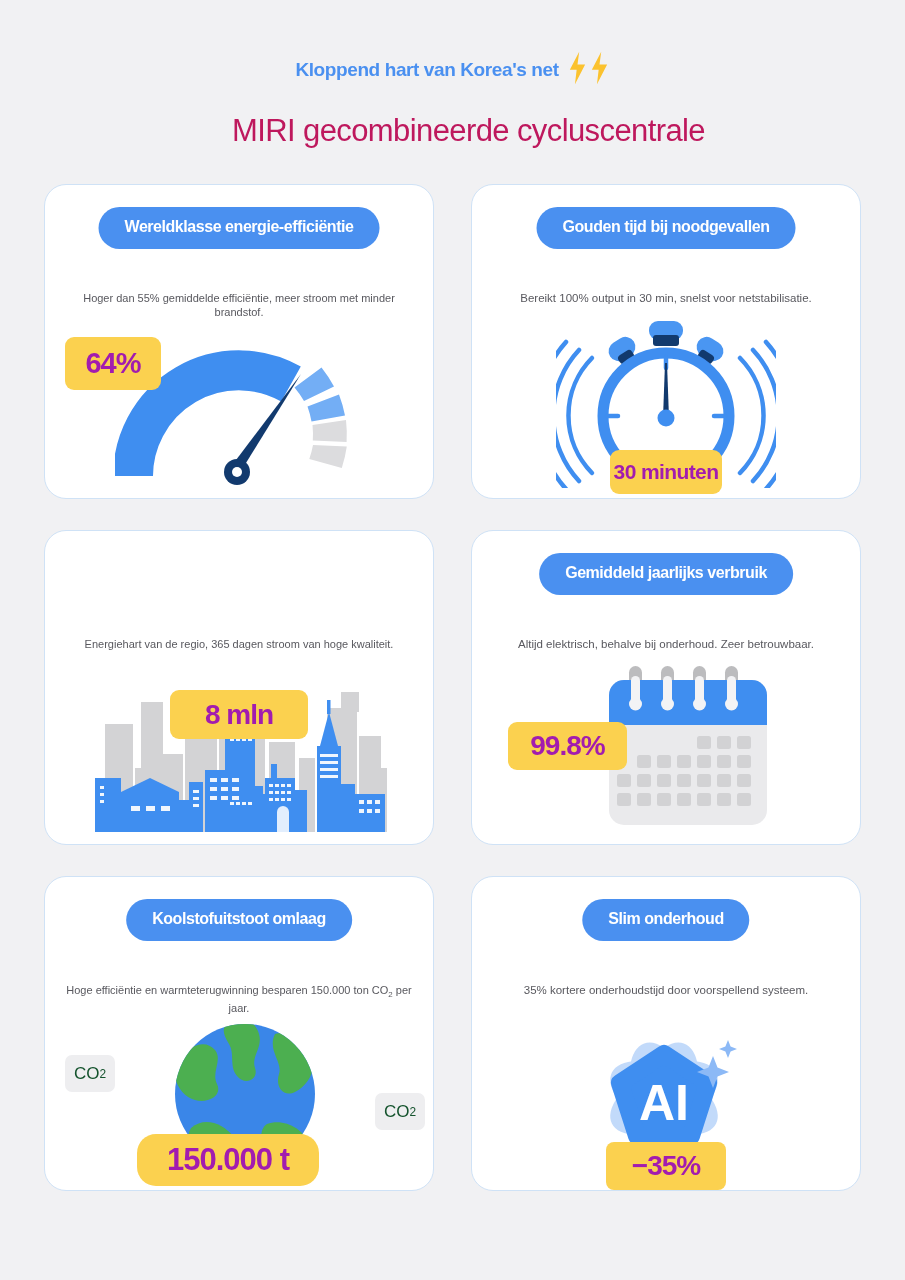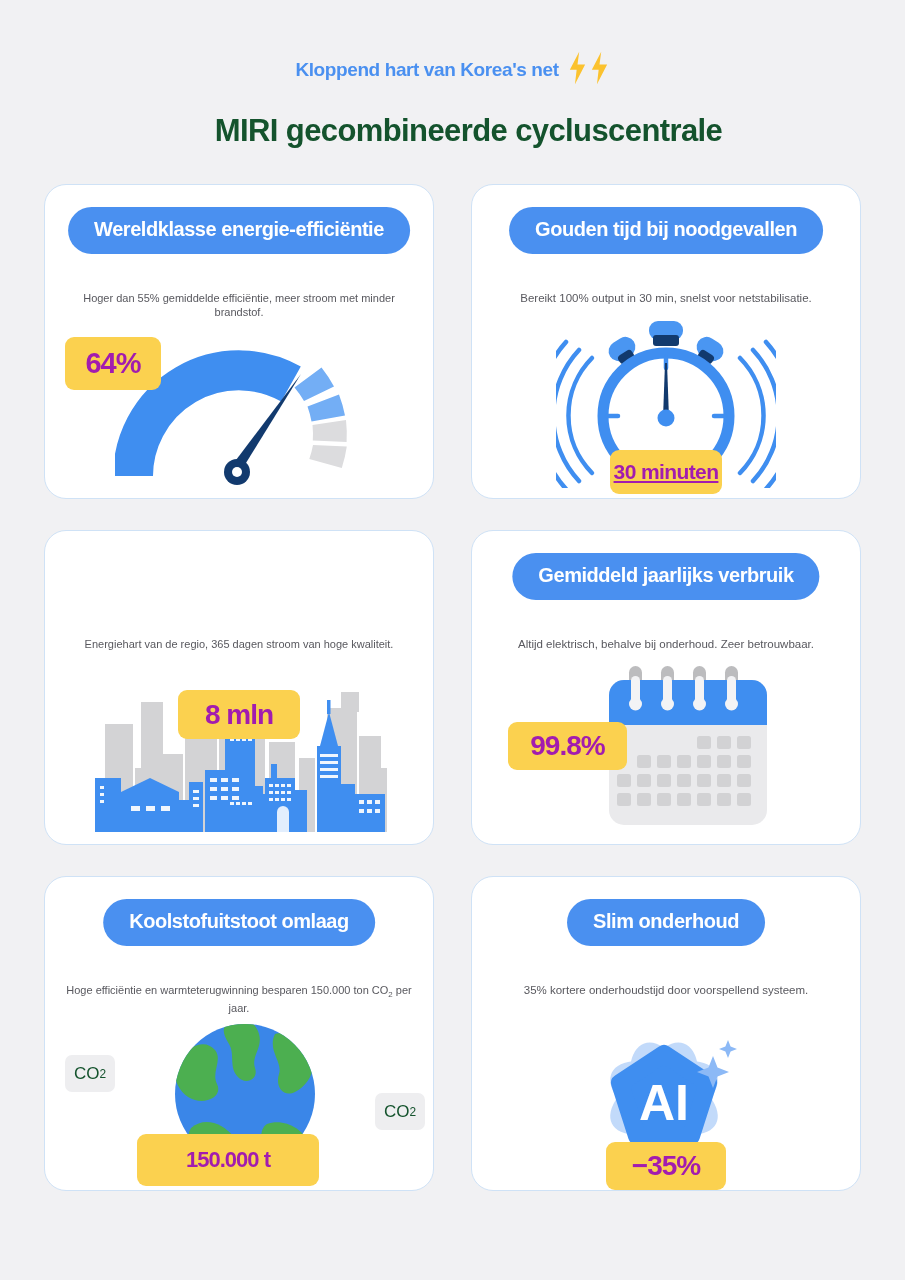--- a/index.html
+++ b/index.html
@@ -25,22 +25,22 @@
     align-items: center;
     gap: 8px;
     line-height: 1;
   }
   .bolts { display: inline-flex; align-items: flex-start; gap: 1px; transform: translateY(-1px); }
   .bolt { width: 21px; height: 34px; }
 
   .main-title {
     margin-top: 28px;
     font-size: 31px;
-    font-weight: bold;
-    color: #14532d;
+    font-weight: normal;
+    color: #be185d;
     letter-spacing: -0.6px;
     line-height: 1.1;
     padding-left: 32px;
   }
 
   
   .grid {
     margin: 36px auto 0;
     width: 817px;
     display: grid;
@@ -60,21 +60,21 @@
 
   .pill {
     position: absolute;
     top: 22px;
     left: 50%;
     transform: translateX(-50%);
     background: #4a90f0;
     color: #ffffff;
     border-radius: 30px;
     padding: 11px 26px 13px;
-    font-size: 20px;
+    font-size: 16px;
     font-weight: bold;
     letter-spacing: -0.45px;
     white-space: nowrap;
     line-height: 1.15;
   }
 
   .caption {
     position: absolute;
     top: 106px;
     left: 0; right: 0;
@@ -108,54 +108,54 @@
     letter-spacing: -1px;
     z-index: 8;
   }
 
   
   .gauge-wrap { position: absolute; left: 50%; bottom: 8px; transform: translateX(-50%); }
   .badge-64 { left: 20px; top: 24px; width: 96px; height: 53px; font-size: 29px; }
 
   
   .clock-wrap { position: absolute; left: 50%; bottom: 6px; transform: translateX(-50%); }
-  .badge-30 { left: 50%; transform: translateX(-50%); bottom: 4px; width: 112px; height: 44px; font-size: 21px; letter-spacing: -0.6px; text-decoration: underline; }
+  .badge-30 { left: 50%; transform: translateX(-50%); bottom: 4px; width: 112px; height: 44px; font-size: 21px; letter-spacing: -0.6px; }
 
   
   .city-wrap { position: absolute; left: 50%; bottom: 8px; transform: translateX(-50%); }
-  .badge-8 { left: 50%; transform: translateX(-50%); bottom: 105px; width: 122px; height: 49px; font-size: 28px; }
+  .badge-8 { left: 50%; transform: translateX(-50%); bottom: 105px; width: 138px; height: 49px; font-size: 28px; }
 
   
   .cal-wrap { position: absolute; left: 50%; bottom: 10px; transform: translateX(-50%) translateX(22px); }
   .badge-998 { left: 36px; bottom: 74px; width: 119px; height: 48px; font-size: 28px; }
 
   
   .globe-wrap { position: absolute; left: 50%; bottom: 18px; transform: translateX(-50%) translateX(6px); }
-  .badge-150 { left: 50%; transform: translateX(-50%) translateX(-11px); bottom: 4px; width: 182px; height: 52px; font-size: 22px; }
+  .badge-150 { left: 50%; transform: translateX(-50%) translateX(-11px); bottom: 4px; width: 182px; height: 52px; font-size: 31px; border-radius: 19px; }
 
   .co2-tag {
     position: absolute;
     background: #eeeef0;
     border-radius: 7px;
     color: #14532d;
     font-size: 17px;
     display: flex;
     align-items: center;
     justify-content: center;
     z-index: 6;
     padding: 0 9px;
     height: 37px;
   }
   .co2-tag sub { font-size: 0.7em; }
   .co2-left { left: 20px; bottom: 98px; }
   .co2-right { right: 8px;  bottom: 60px; }
 
   
   .ai-wrap { position: absolute; left: 50%; bottom: 16px; transform: translateX(-50%); }
-  .badge-35 { left: 50%; transform: translateX(-50%); bottom: 0px; width: 120px; height: 48px; font-size: 28px; }
+  .badge-35 { left: 50%; transform: translateX(-50%); bottom: 0px; width: 120px; height: 48px; font-size: 28px; border-radius: 8px; }
 </style>
 </head>
 <body>
 
 <div class="header">
   <div class="eyebrow">
     <span>Kloppend hart van Korea's net</span>
     <span class="bolts">
       <svg class="bolt" viewBox="0 0 24 40">
         <path d="M14 1 L3 22 H11 L9 39 L21 16 H12 Z" fill="#fbc22e"></path>

